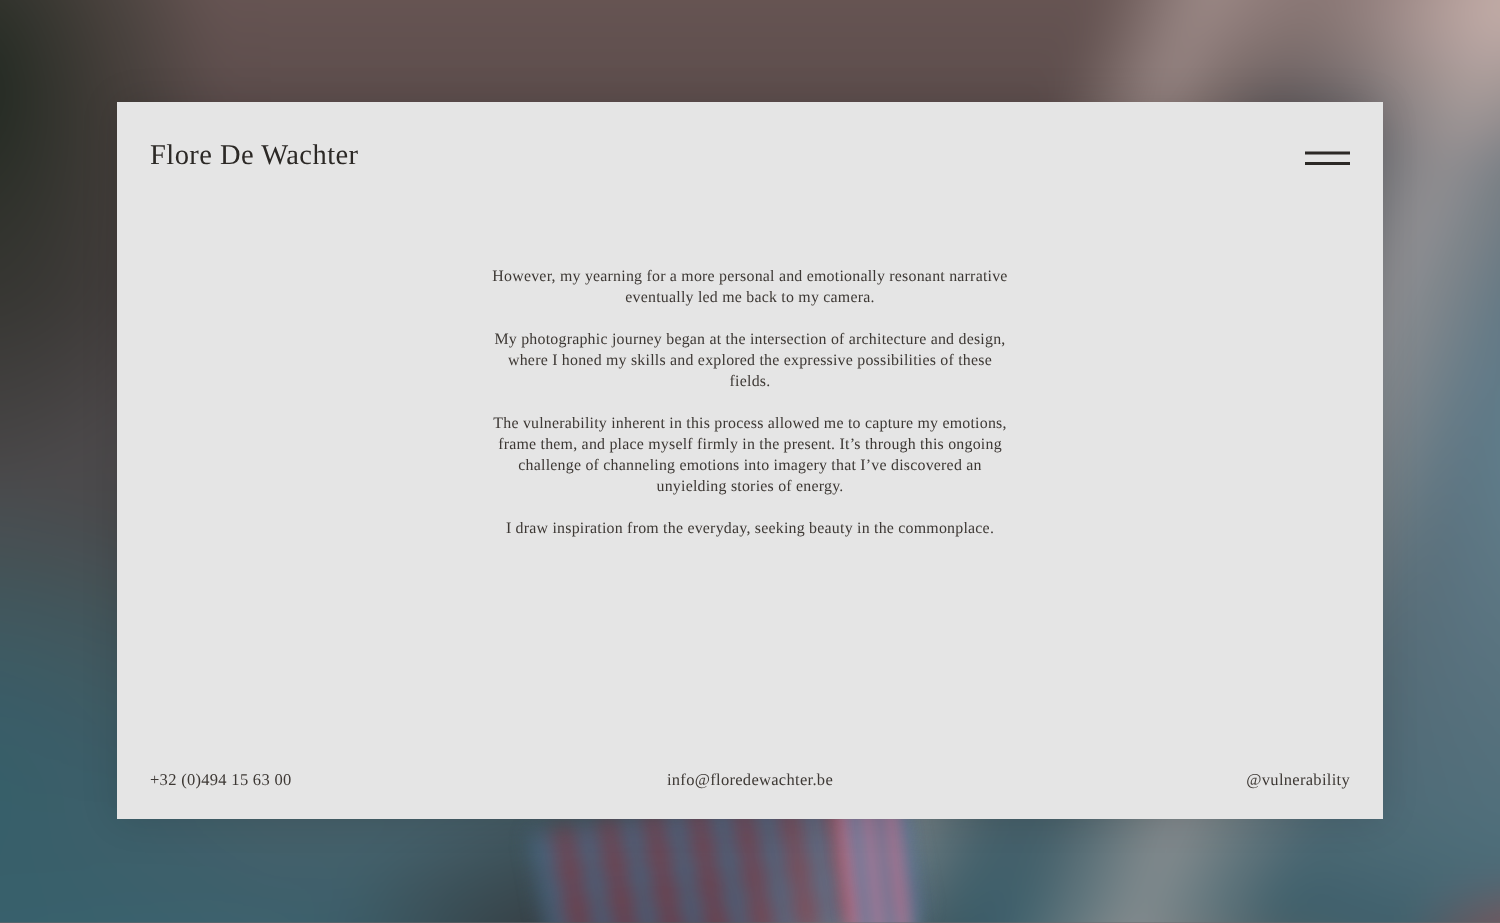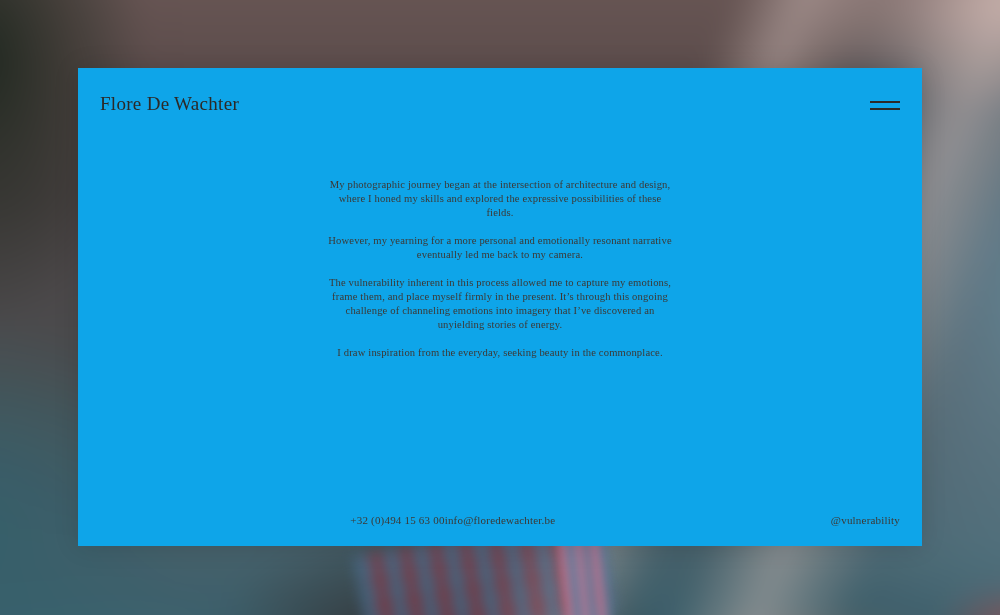--- a/index.html
+++ b/index.html
@@ -73,21 +73,21 @@
     opacity: 0.85;
     background:
       repeating-linear-gradient(90deg,
         rgba(205,120,150,0.9) 0 8px, rgba(90,130,165,0.9) 8px 16px);
   }
   
   .card {
     position: absolute;
     left: 78px; top: 68px;
     width: 844px; height: 478px;
-    background: #0ea5e9;
+    background: #e5e5e5;
     box-shadow: 0 0 24px rgba(0,0,0,0.12);
   }
   .site-title {
     position: absolute;
     left: 22px; top: 25px;
     font-size: 19px;
     letter-spacing: 0.3px;
     color: #2c2926;
     cursor: pointer;
   }
@@ -118,21 +118,21 @@
   }
   .footer {
     position: absolute;
     left: 22px; right: 22px; bottom: 20px;
     display: grid;
     grid-template-columns: 1fr auto 1fr;
     align-items: baseline;
     font-size: 11px;
     color: #3d3834;
   }
-  .footer .phone { text-align: right; margin-top: 32px; }
+  .footer .phone { text-align: left; margin-top: 32px; }
   .footer .email { text-align: center; margin-top: 36px; }
   .footer .insta { text-align: right; }
   .footer span { cursor: pointer; letter-spacing: 0.2px; }
 </style>
 </head>
 <body>
 
 <div class="viewport">
 
   <div class="bg"></div>
@@ -142,22 +142,22 @@
   <div class="card">
 
     <div class="site-title">Flore De Wachter</div>
 
     <div class="menu-button">
       <div class="menu-bar"></div>
       <div class="menu-bar"></div>
     </div>
 
     <div class="about">
+      <p>However, my yearning for a more personal and emotionally resonant narrative eventually led me back to my camera.</p>
       <p>My photographic journey began at the intersection of architecture and design, where I honed my skills and explored the expressive possibilities of these fields.</p>
-      <p>However, my yearning for a more personal and emotionally resonant narrative eventually led me back to my camera.</p>
       <p>The vulnerability inherent in this process allowed me to capture my emotions, frame them, and place myself firmly in the present. It’s through this ongoing challenge of channeling emotions into imagery that I’ve discovered an unyielding stories of energy.</p>
       <p>I draw inspiration from the everyday, seeking beauty in the commonplace.</p>
     </div>
 
     <div class="footer">
       <span class="phone">+32 (0)494 15 63 00</span>
       <span class="email">info@floredewachter.be</span>
       <span class="insta">@vulnerability</span>
     </div>
 

